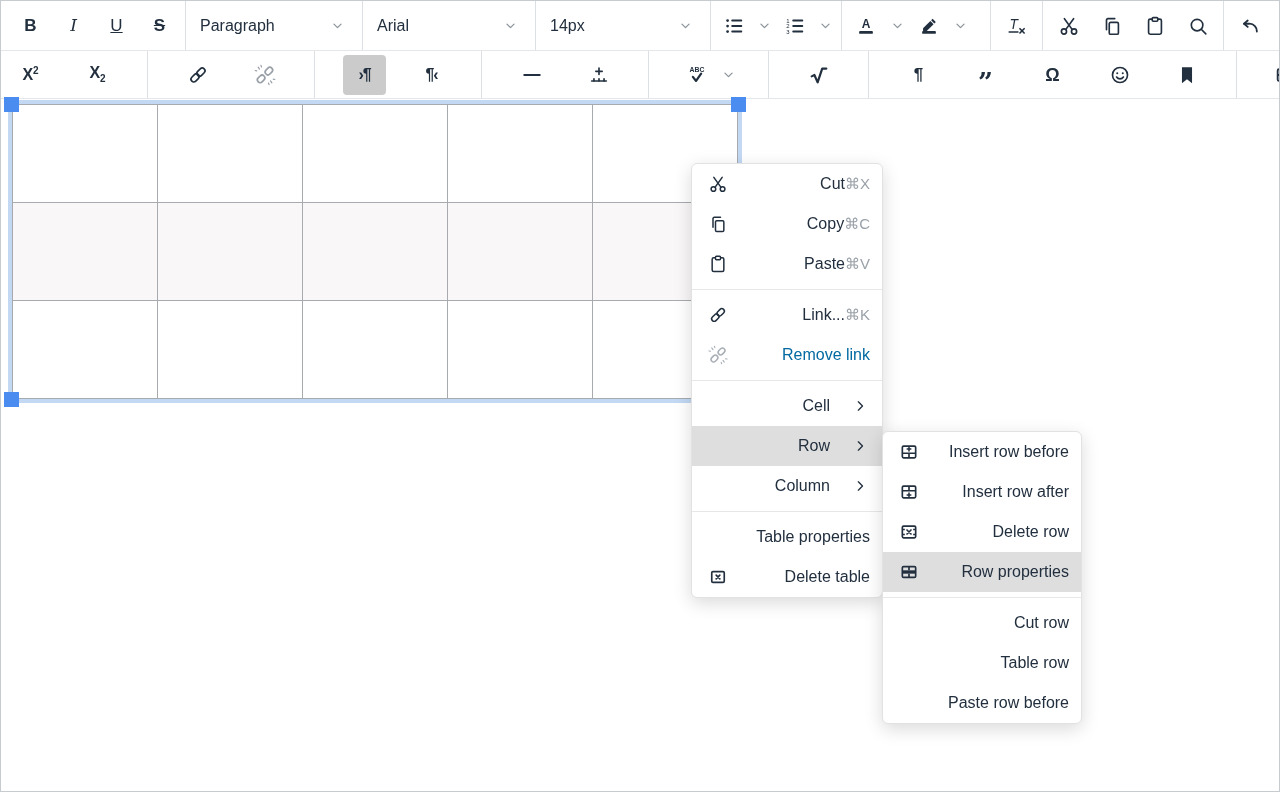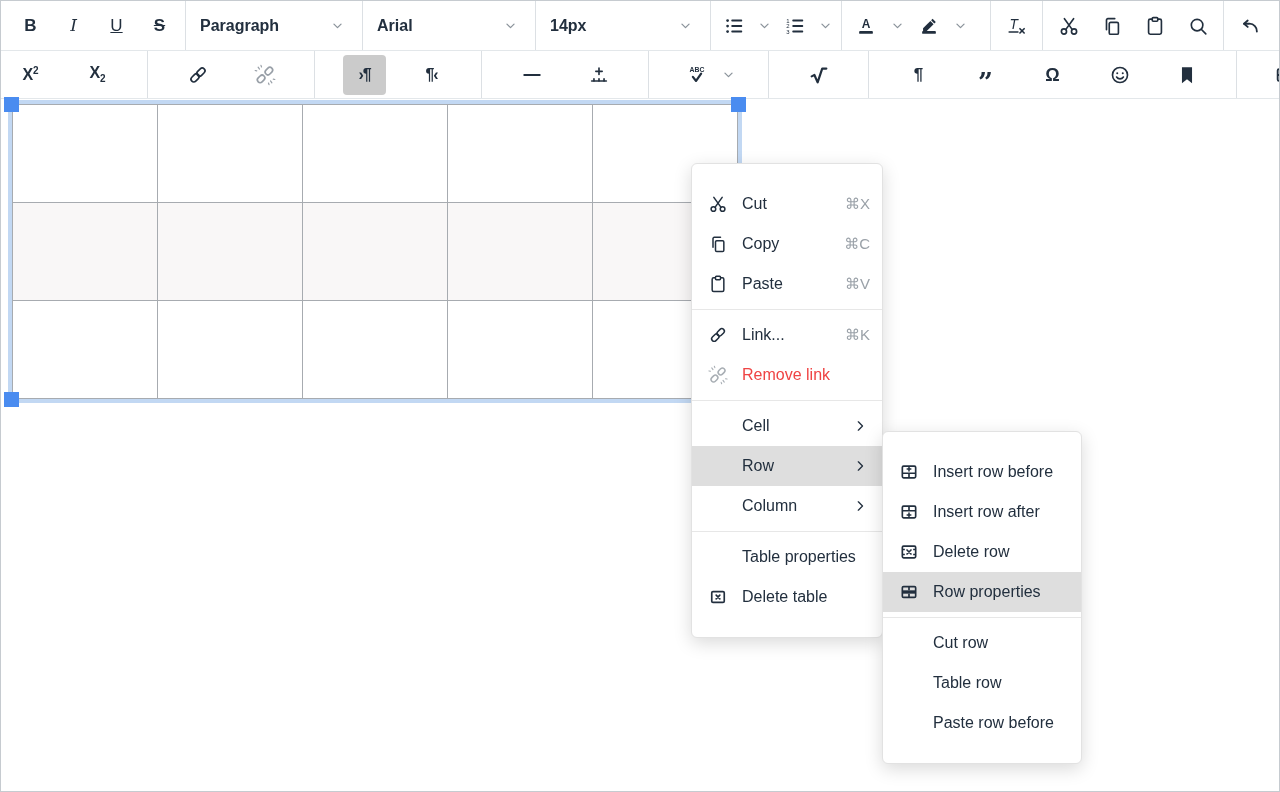--- a/index.html
+++ b/index.html
@@ -13,21 +13,21 @@
       border-bottom:1px solid #e3e7ea;background:#fff;}
   .tb.row2{height:48px;gap:24px;}
   .sep{width:1px;align-self:stretch;background:#dcе0e4;background:#dce0e4;margin:0 4px;flex:none;}
   .sep.push{margin-left:auto;}
   .tb-btn{height:40px;min-width:43px;display:flex;align-items:center;justify-content:center;
           border-radius:4px;cursor:pointer;flex:none;}
   .tb-btn.active{background:#cbcbcb;}
   .split{display:flex;align-items:center;flex:none;}
   .chev-btn{width:23px;height:40px;display:flex;align-items:center;justify-content:center;cursor:pointer;flex:none;}
   .tb-select{align-self:stretch;display:flex;align-items:center;justify-content:space-between;
-             padding:0 12px 0 10px;box-sizing:border-box;cursor:pointer;font-size:16px;flex:none;font-weight:bold;}
+             padding:0 12px 0 10px;box-sizing:border-box;cursor:pointer;font-size:16px;flex:none;}
   .w-para{width:168px}.w-font{width:164px}.w-size{width:166px}
   .ic{width:22px;height:22px;color:#222f3e;flex:none;}
   .ic20{width:20px;height:20px;}
   .chev-sm{width:17px;height:17px;color:#8b939b;}
   .dim{color:#989fa7;}
   
   .g{font-size:17px;line-height:1;}
   .g-b{font-weight:bold;}
   .g-i{font-style:italic;font-family:"DejaVu Serif",serif;}
   .g-u{text-decoration:underline;}
@@ -42,31 +42,31 @@
   .doc-table{position:absolute;left:11px;top:103px;width:726px;height:295px;
              border-collapse:collapse;table-layout:fixed;background:#fff;
              box-shadow:0 0 0 4px #c2d8f3;z-index:1;}
   .doc-table td{border:1px solid #a7abb0;background:#fff;}
   .doc-table tr.tint td{background:#f9f7f7;}
   .handle{position:absolute;width:15px;height:15px;background:#4a8cf0;z-index:3;}
   .h-tl{left:3px;top:96px;}.h-tr{left:730px;top:96px;}
   .h-bl{left:3px;top:391px;}.h-br{left:730px;top:391px;}
   
   .menu{position:absolute;background:#fff;border:1px solid #e2e2e2;border-radius:6px;
-        box-shadow:0 5px 18px rgba(0,0,0,.15);padding:20px 0;box-sizing:border-box;z-index:10;}
+        box-shadow:0 5px 18px rgba(0,0,0,.15);padding:0 0;box-sizing:border-box;z-index:10;text-align:right;}
   .menu1{left:690px;top:162px;width:192px;}
   .menu2{left:881px;top:430px;width:200px;}
   .mi{height:40px;display:flex;align-items:center;padding:0 12px 0 14px;font-size:16px;cursor:pointer;white-space:nowrap;}
   .mi .mic{width:24px;margin-right:12px;display:flex;align-items:center;justify-content:center;flex:none;}
   .mi.noicon{padding-left:50px;gap:20px;}
   .mi .lbl{flex:1;}
   .mi .sc{margin-left:auto;color:#9aa1a8;font-size:15px;}
   .mi .sub-arrow{margin-left:auto;display:flex;align-items:center;}
   .mi.hl{background:#dedede;}
-  .mi.disabled{color:#ef4444;cursor:default;}
+  .mi.disabled{color:#0369a1;cursor:default;}
   .mi.disabled .ic{color:#a8aeb4;}
   .mdiv{height:1px;background:#e7e7e7;margin:5px 0;}
 </style>
 </head>
 <body>
 
 <svg width="0" height="0" style="position:absolute" aria-hidden="true">
   <defs>
     <symbol id="i-chev" viewBox="0 0 24 24">
         <path d="M7 10l5 5 5-5" fill="none" stroke="currentColor" stroke-width="1.8" stroke-linecap="round" stroke-linejoin="round"></path>

